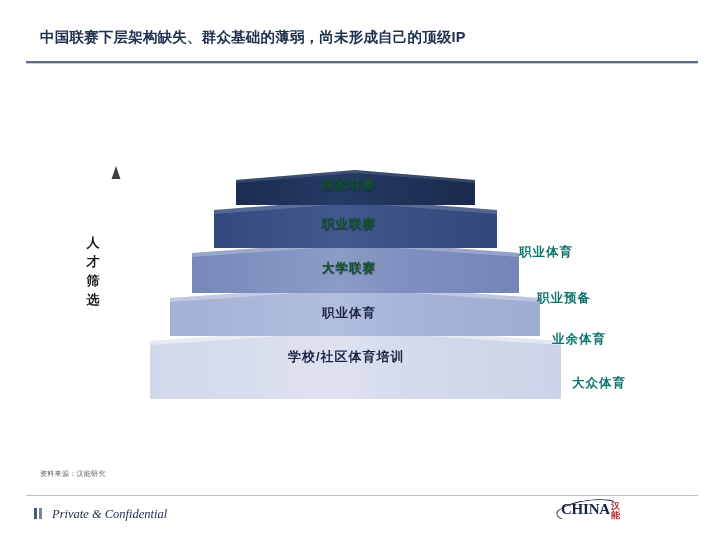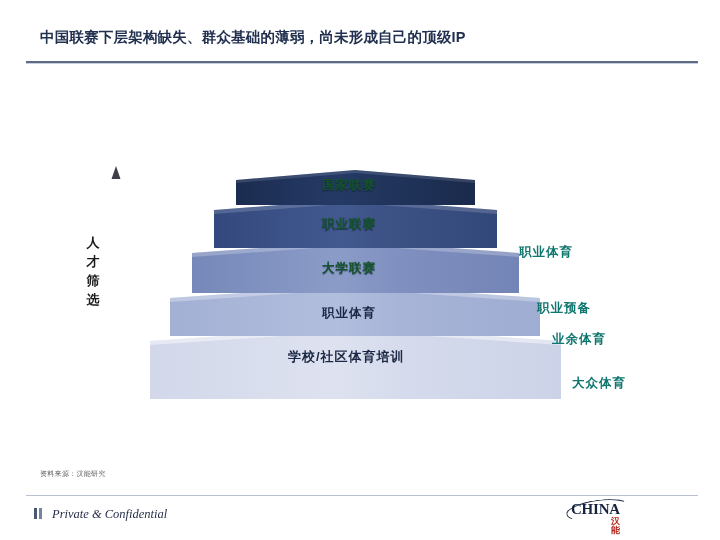--- a/index.html
+++ b/index.html
@@ -171,22 +171,21 @@
     line-height: 1;
   }
 
   
   .logo {
     position: absolute;
     right: 16px;
     top: 6px;
     height: 24px;
     display: flex;
-    align-items: flex-end;
-    flex-direction: column;
+    align-items: flex-start;
   }
   .logo-wordmark {
     position: relative;
     font-family: "Liberation Serif", serif;
     font-size: 15px;
     font-weight: bold;
     color: #16233f;
     letter-spacing: -0.2px;
     line-height: 1;
     padding-left: 2px;
@@ -311,21 +310,21 @@
     <div class="tier-label light" style="left:322px; top:152px; font-size:12.5px;">职业联赛</div>
 
     <div class="tier-label light" style="left:322px; top:196px; font-size:12.5px;">大学联赛</div>
 
     <div class="tier-label dark" style="left:322px; top:241px; font-size:12.5px;">职业体育</div>
 
     <div class="tier-label dark" style="left:288px; top:284px; font-size:13px;">学校/社区体育培训</div>
 
     <div class="side-label" style="left:519px; top:180px;">职业体育</div>
 
-    <div class="side-label" style="left:537px; top:236px;">职业预备</div>
+    <div class="side-label" style="left:537px; top:226px;">职业预备</div>
 
     <div class="side-label" style="left:552px; top:267px;">业余体育</div>
 
     <div class="side-label" style="left:572px; top:311px;">大众体育</div>
   </div>
 
   <div class="source-note">资料来源：汉能研究</div>
 
   <div class="footer-rule"></div>
   <div class="footer">

